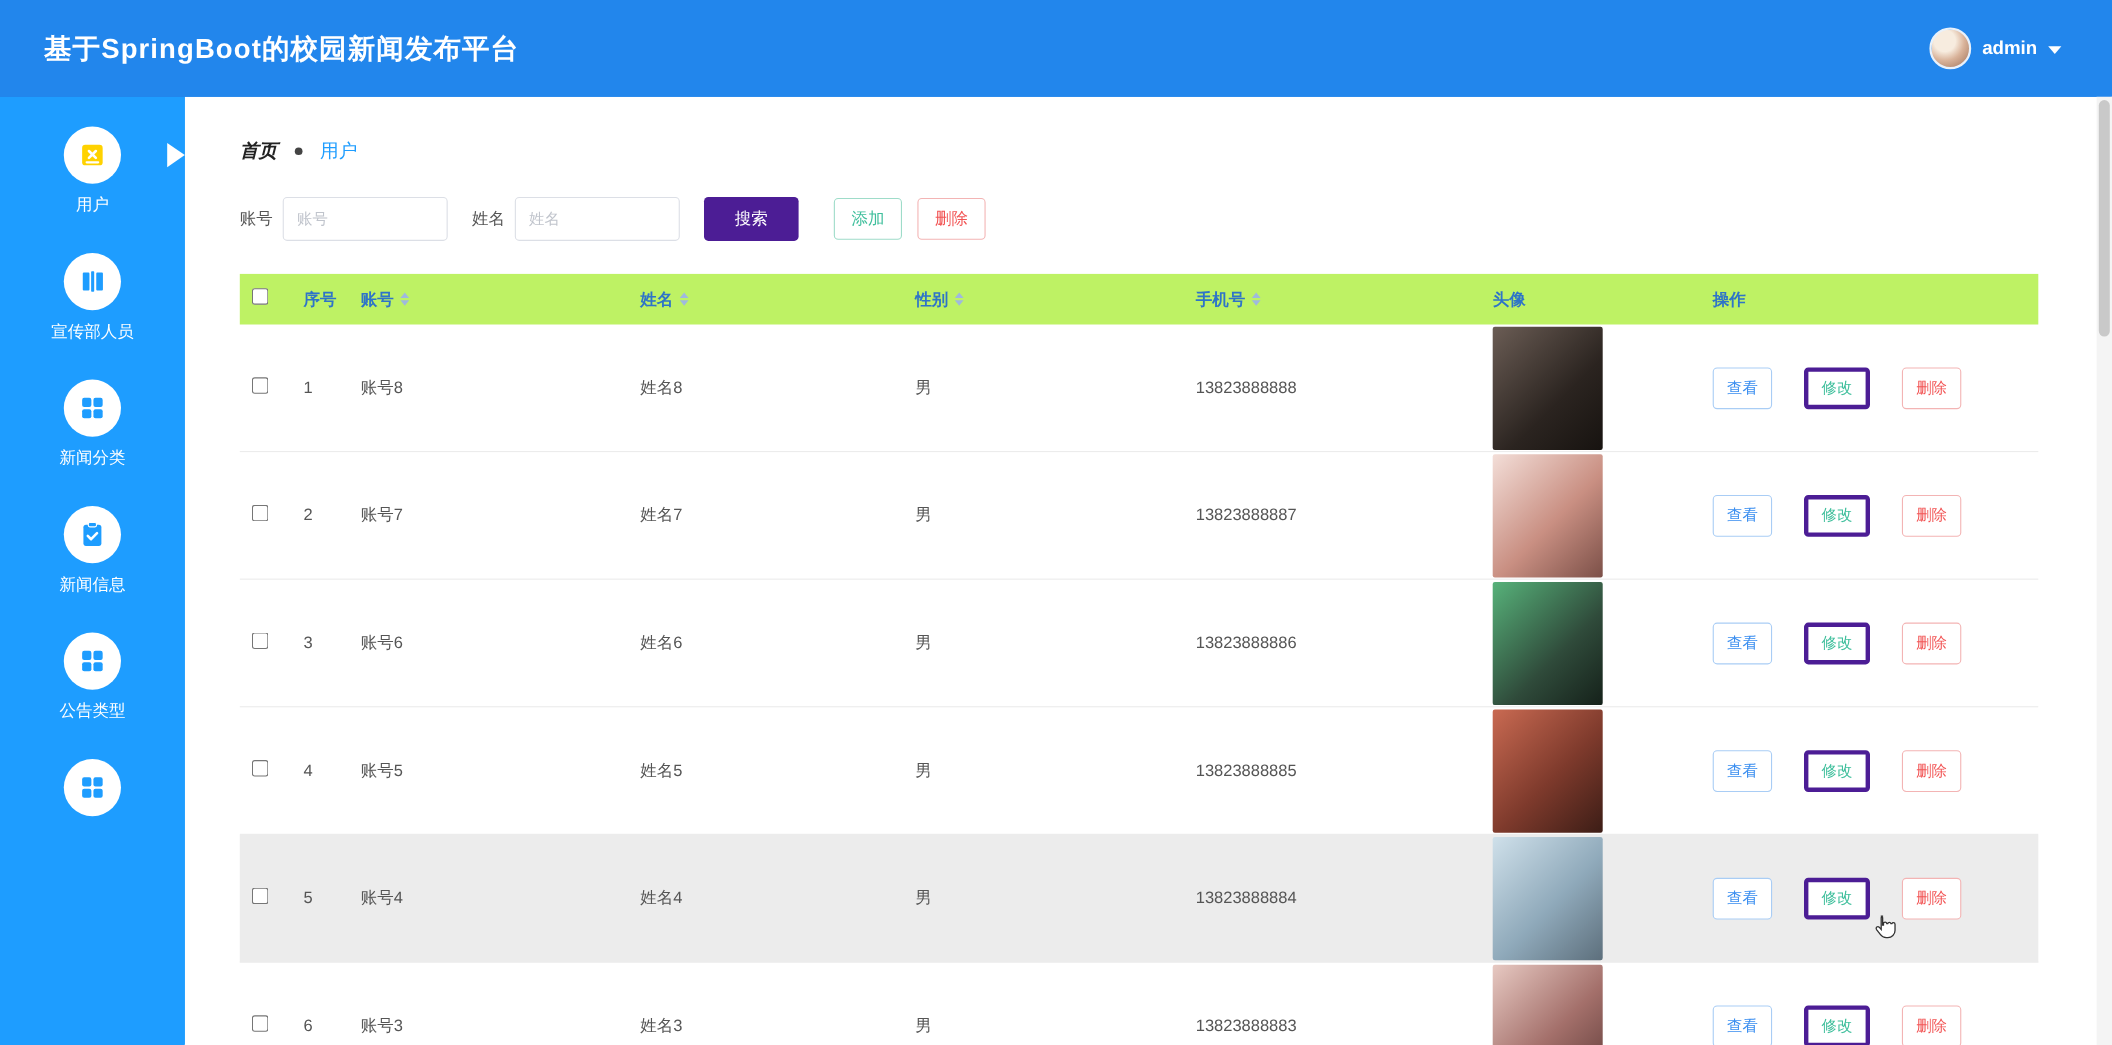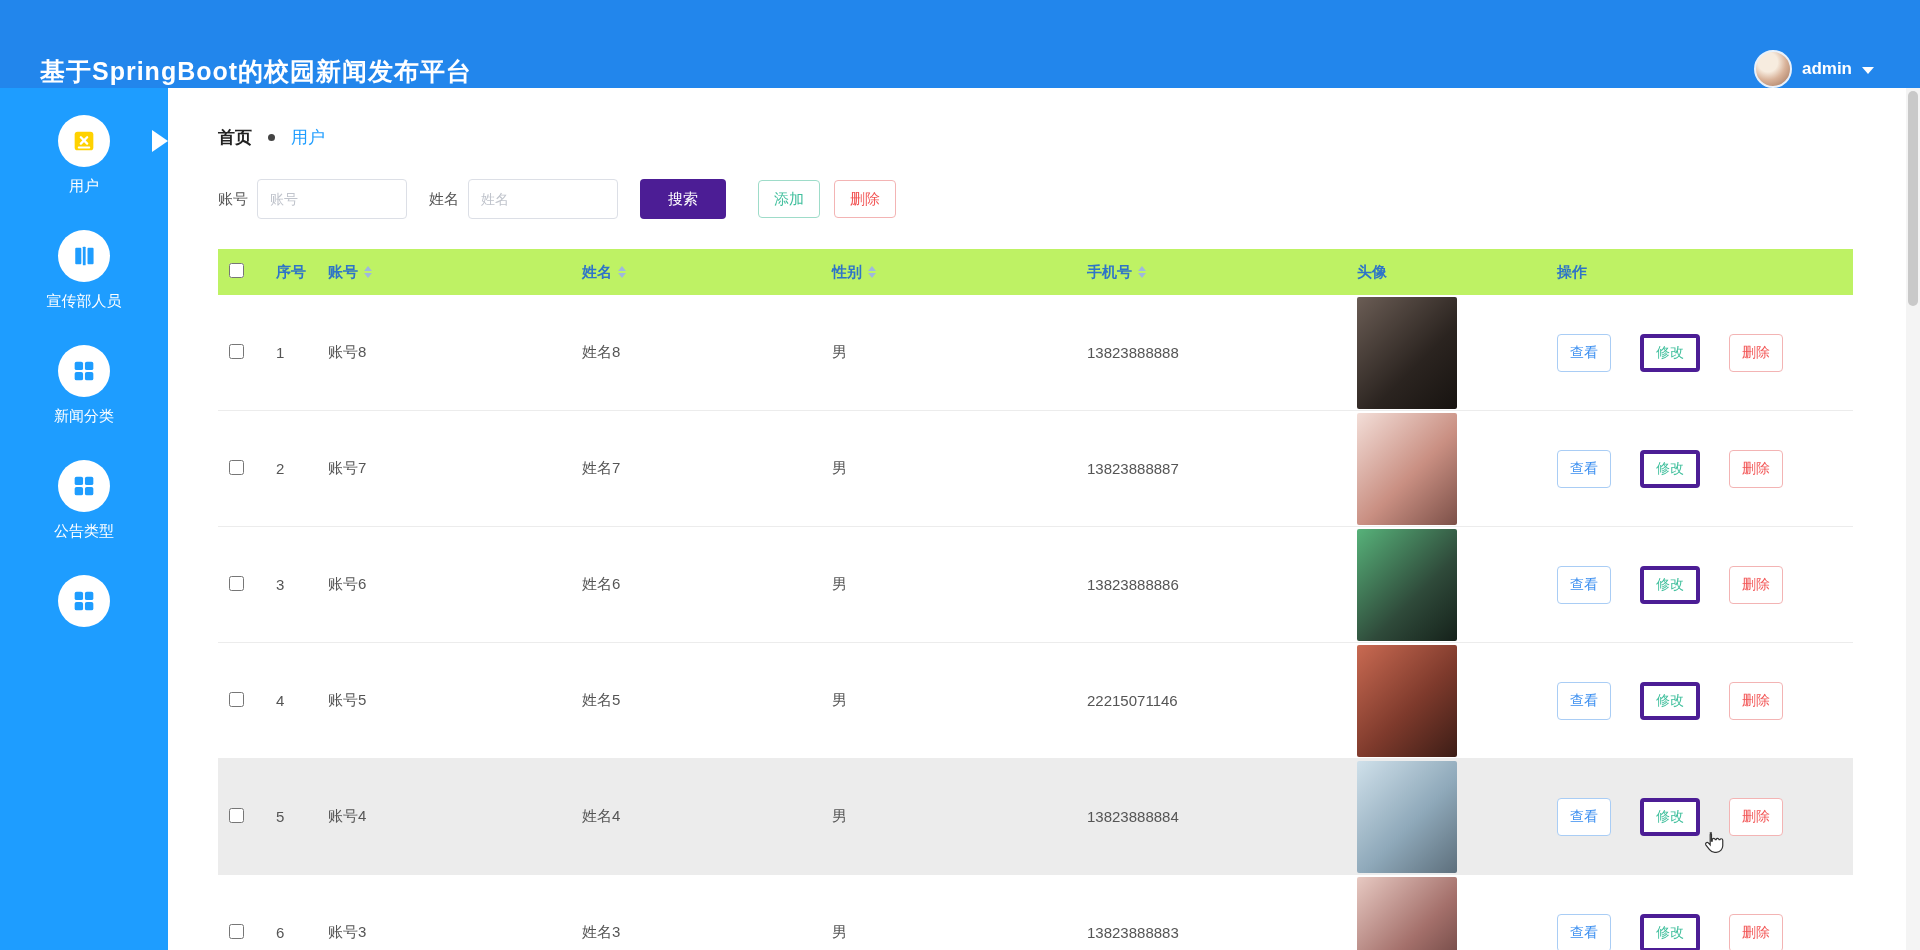--- a/index.html
+++ b/index.html
@@ -1,21 +1,21 @@
 <!DOCTYPE html>
 <html><head>
 <meta charset="utf-8">
 <style>
   * { margin:0; padding:0; box-sizing:border-box; }
   html,body { width:1920px; height:950px; overflow:hidden; background:#fff;
     font-family:"Liberation Sans","DejaVu Sans",sans-serif; }
 
   
   .topbar { position:fixed; top:0; left:0; width:1920px; height:88px; background:#2286ec;
-    display:flex; align-items:flex-end; justify-content:space-between; padding:0 46px 0 40px; z-index:20; }
+    display:flex; align-items:center; justify-content:space-between; padding:0 46px 0 40px; z-index:20; }
   .topbar h1 { color:#fff; font-size:25px; font-weight:bold; letter-spacing:1px; }
   .user-area { display:flex; align-items:center; gap:10px; cursor:pointer; }
   .user-avatar { width:38px; height:38px; border-radius:50%;
     background:radial-gradient(circle at 35% 30%,#f7ecdf 0 30%,#d9b39a 55%,#9c6f56); border:2px solid #e8f1fb; }
   .user-name { color:#fff; font-size:17px; font-weight:bold; }
   .caret-down { width:0; height:0; border-left:6px solid transparent; border-right:6px solid transparent;
     border-top:7px solid #fff; margin-top:3px; }
 
   
   .sidebar { position:fixed; top:88px; left:0; width:168px; height:862px; background:#1e9dff;
@@ -26,21 +26,21 @@
     display:flex; align-items:center; justify-content:center; }
   .side-icon svg { width:28px; height:28px; }
   .side-item.active .side-icon { color:#ffd200; }
   .side-label { margin-top:10px; color:#fff; font-size:15px; min-height:18px; }
   .active-arrow { position:absolute; right:0; top:15px; width:0; height:0;
     border-top:11px solid transparent; border-bottom:11px solid transparent; border-left:16px solid #fff; }
 
   
   .content { position:fixed; top:88px; left:168px; width:1752px; height:862px; background:#fff; overflow:hidden; }
   .breadcrumb { display:flex; align-items:center; gap:16px; margin:38px 0 0 50px; font-size:17px; }
-  .bc-home { color:#222; font-weight:bold; cursor:pointer; }
+  .bc-home { color:#222; font-weight:bold; cursor:pointer;font-style:italic; }
   .bc-dot { width:7px; height:7px; border-radius:50%; background:#444; }
   .bc-current { color:#1e9dff; cursor:pointer; }
 
   .search-bar { display:flex; align-items:center; margin:30px 0 0 50px; }
   .search-bar label { font-size:15px; color:#555; margin-right:9px; }
   .search-bar input { width:150px; height:40px; border:1px solid #dcdfe6; border-radius:4px;
     padding:0 12px; font-size:14px; color:#333; outline:none; margin-right:22px; }
   .search-bar input::placeholder { color:#c0c4cc; }
   .btn { cursor:pointer; border-radius:4px; font-size:15px; }
   .btn-search { width:86px; height:40px; background:#4c1d95; color:#fff; border:none; }
@@ -126,20 +126,30 @@
             <rect x="4" y="12.8" width="7.2" height="7.2" rx="1.6"></rect>
             <rect x="12.8" y="12.8" width="7.2" height="7.2" rx="1.6"></rect>
           </g>
         </svg>
       </div>
       <div class="side-label">新闻分类</div>
     </div>
     <div class="side-item">
       <div class="side-icon">
         <svg viewBox="0 0 24 24">
+          <rect x="5" y="4.3" width="14" height="16.5" rx="2" fill="currentColor"></rect>
+          <rect x="8.8" y="2.6" width="6.4" height="3.4" rx="1.2" fill="currentColor" stroke="#fff" stroke-width="0.9"></rect>
+          <path d="M8.4 13 L11 15.6 L15.6 10.8" stroke="#fff" stroke-width="2" fill="none" stroke-linecap="round" stroke-linejoin="round"></path>
+        </svg>
+      </div>
+      <div class="side-label">新闻信息</div>
+    </div>
+    <div class="side-item">
+      <div class="side-icon">
+        <svg viewBox="0 0 24 24">
           <g fill="currentColor">
             <rect x="4" y="4" width="7.2" height="7.2" rx="1.6"></rect>
             <rect x="12.8" y="4" width="7.2" height="7.2" rx="1.6"></rect>
             <rect x="4" y="12.8" width="7.2" height="7.2" rx="1.6"></rect>
             <rect x="12.8" y="12.8" width="7.2" height="7.2" rx="1.6"></rect>
           </g>
         </svg>
       </div>
       <div class="side-label">公告类型</div>
     </div>
@@ -263,21 +273,21 @@
           <button class="abtn edit">修改</button>
           <button class="abtn del">删除</button>
         </div>
       </div>
       <div class="trow brow">
         <div class="cell c-check"><input type="checkbox" style=""></div>
         <div class="cell">4</div>
         <div class="cell">账号5</div>
         <div class="cell">姓名5</div>
         <div class="cell">男</div>
-        <div class="cell">22215071146</div>
+        <div class="cell">13823888885</div>
         <div class="cell">
           <div class="avatar avatar-4"></div>
         </div>
         <div class="cell actions">
           <button class="abtn view">查看</button>
           <button class="abtn edit">修改</button>
           <button class="abtn del">删除</button>
         </div>
       </div>
       <div class="trow brow hl">

